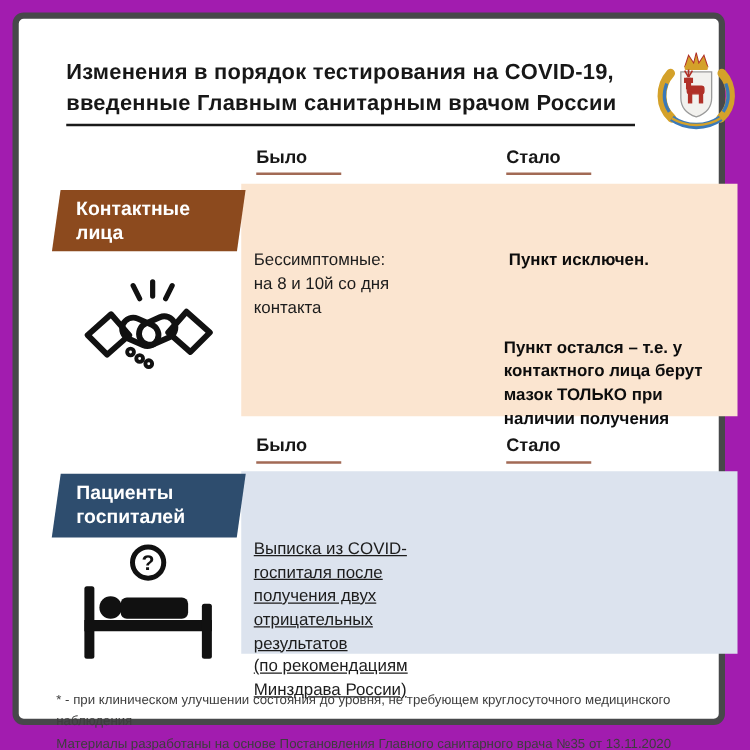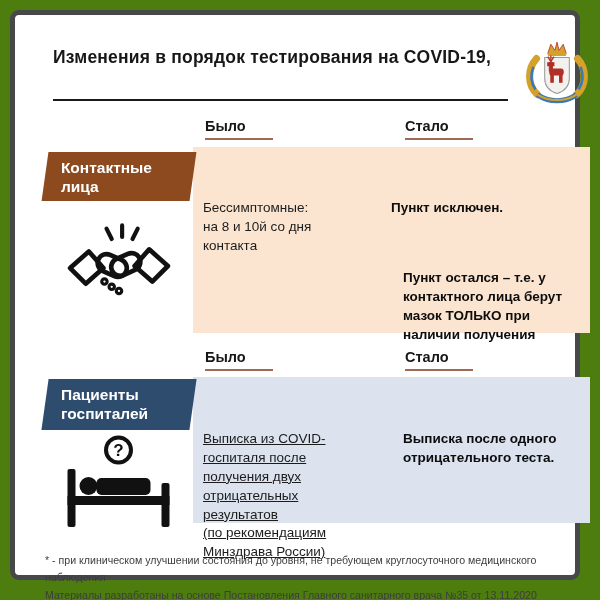--- a/index.html
+++ b/index.html
@@ -1,17 +1,17 @@
 <!DOCTYPE html>
 <html><head>
 <meta charset="utf-8">
 <style>
   html,body{margin:0;padding:0;}
   body{width:600px;height:600px;background:#ffffff;font-family:"Liberation Sans",sans-serif;position:relative;overflow:hidden;}
-  .canvas{position:absolute;left:0;top:0;width:600px;height:600px;background:#4d7c0f;}
+  .canvas{position:absolute;left:0;top:0;width:600px;height:600px;background:#a21caf;}
   .frame{position:absolute;left:10px;top:10px;width:570px;height:570px;border:5px solid #47484a;border-radius:9px;background:#ffffff;box-sizing:border-box;}
   .abs{position:absolute;}
 
   .title{left:38px;top:30px;width:458px;font-size:17.5px;font-weight:bold;color:#171717;line-height:1.45;letter-spacing:.2px;}
   .title-underline{left:38px;top:84px;width:455px;height:2px;background:#1a1a1a;}
   .emblem{left:505px;top:25px;width:74px;height:66px;}
 
   .col-header{font-size:14.5px;font-weight:bold;color:#171717;padding-bottom:4px;border-bottom:2px solid #a26a55;width:68px;}
   .was-1{left:190px;top:103px;}  .became-1{left:390px;top:103px;}
   .was-2{left:190px;top:334px;}  .became-2{left:390px;top:334px;}
@@ -21,21 +21,21 @@
   .block-patients{left:178px;top:362px;height:146px;background:#dce3ee;}
 
   .tag{width:148px;color:#ffffff;font-weight:bold;font-size:15.5px;line-height:1.25;transform:skewX(-8deg);box-sizing:border-box;padding:6px 8px 6px 16px;}
   .tag-inner{transform:skewX(8deg);}
   .tag-contacts{left:30px;top:137px;height:49px;background:#8c4a1e;}
   .tag-patients{left:30px;top:364px;height:51px;background:#2e4d6e;}
 
   .cell{white-space:pre-line;font-size:13.5px;color:#1c1c1c;line-height:1.4;margin-top:44px;}
   .cell-bold{font-weight:bold;color:#0d0d0d;}
   .c1r1-was{left:188px;top:140px;width:188px;}
-  .c1r1-new{left:376px;top:140px;width:186px;}
+  .c1r1-new{left:392px;top:140px;width:186px;}
   .c1r2-was{left:188px;top:212px;width:188px;}
   .c1r2-new{left:388px;top:210px;width:186px;}
   .c2r1-was{left:188px;top:371px;width:188px;text-decoration:underline;}
   .c2r1-new{left:388px;top:371px;width:184px;}
 
   .note{left:388px;top:428px;width:184px;font-size:10.8px;line-height:1.45;color:#17365d;}
   .note b{font-weight:bold;}
 
   .icon-box{color:#111;}
   .icon-handshake{left:52px;top:203px;width:104px;height:96px;}
@@ -44,20 +44,21 @@
   .footer{left:30px;top:537px;width:545px;font-size:10.6px;color:#3d3d3d;line-height:1.65;}
 </style>
 </head>
 <body>
 
 <div class="canvas">
   <div class="frame">
 
     <div class="abs title">
       <div>Изменения в порядок тестирования на COVID-19,</div>
+      <div>введенные Главным санитарным врачом России</div>
     </div>
     <div class="abs title-underline"></div>
 
     <div class="abs emblem">
       <svg viewBox="0 0 72 64" width="74" height="66">
         <path d="M16,18 C7,28 7,44 17,53" stroke="#d4a12a" stroke-width="7" fill="none" stroke-linecap="round"></path>
         <path d="M56,18 C65,28 65,44 55,53" stroke="#d4a12a" stroke-width="7" fill="none" stroke-linecap="round"></path>
         <path d="M13,26 C10,34 11,42 15,48" stroke="#3a79b8" stroke-width="2.5" fill="none"></path>
         <path d="M59,26 C62,34 61,42 57,48" stroke="#3a79b8" stroke-width="2.5" fill="none"></path>
         <path d="M17,53 C28,61 44,61 55,53" stroke="#3a79b8" stroke-width="5" fill="none"></path>
@@ -138,22 +139,20 @@
       </svg>
     </div>
 
     <div class="abs cell c2r1-was">Выписка из COVID-
 госпиталя после
 получения двух
 отрицательных
 результатов
 (по рекомендациям
 Минздрава России)</div>
-    <div class="abs cell cell-bold c2r1-new">Выписка после одного
-отрицательного теста.</div>
 
     <div class="abs footer">
       <div>* - при клиническом улучшении состояния до уровня, не требующем круглосуточного медицинского наблюдения</div>
       <div>Материалы разработаны на основе Постановления Главного санитарного врача №35 от 13.11.2020</div>
     </div>
 
   </div>
 </div>
 
 </body></html>

